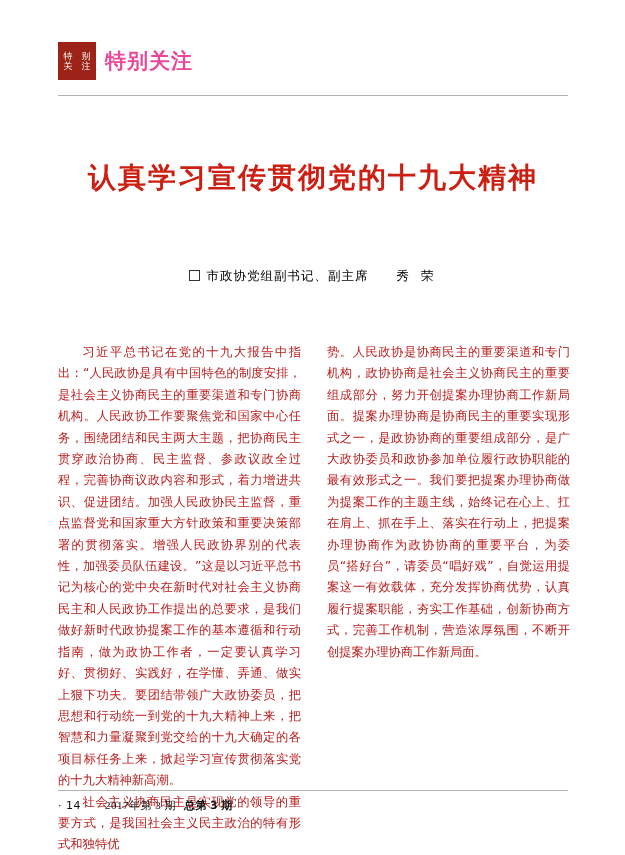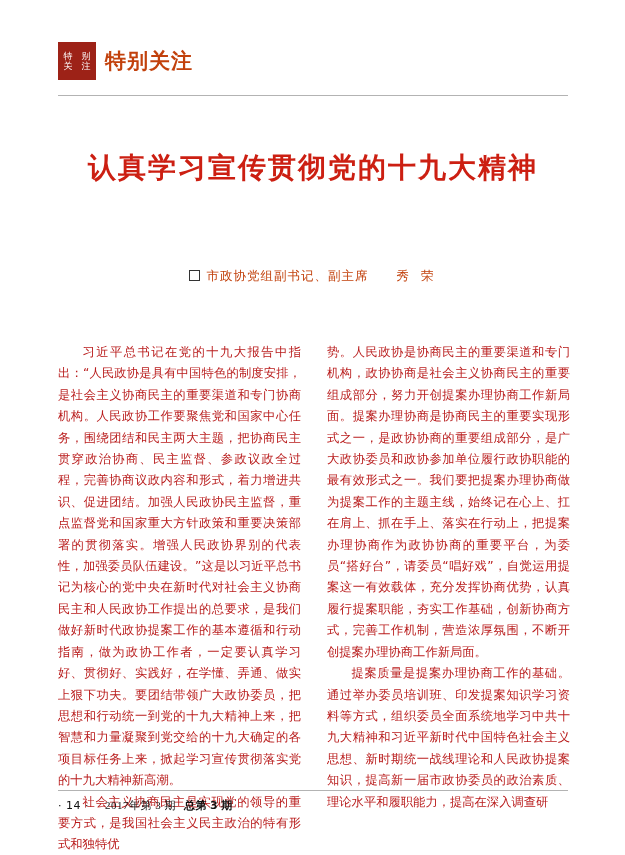--- a/index.html
+++ b/index.html
@@ -51,58 +51,58 @@
   .masthead-logo span {
     display: block;
     width: 50%;
     text-align: center;
   }
   .masthead-title {
     margin-left: 9px;
     font-size: 21px;
     font-weight: bold;
     letter-spacing: 1px;
-    color: #c2410c;
+    color: #ec4899;
     font-family: "DejaVu Sans", sans-serif;
   }
   .header-rule {
     position: absolute;
     left: 58px;
     top: 95px;
     width: 510px;
     height: 1px;
     background: #b3b3b3;
   }
 
   
   .title-block {
     position: absolute;
     left: 58px;
-    top: 148px;
+    top: 158px;
     width: 510px;
     text-align: center;
   }
   .doc-title-line {
     color: #cc1f12;
     font-size: 28px;
     font-weight: bold;
     letter-spacing: 2px;
     line-height: 40px;
     font-family: "DejaVu Sans", sans-serif;
     white-space: nowrap;
   }
 
   .byline {
     position: absolute;
     left: 58px;
     top: 268px;
     width: 510px;
     text-align: center;
     font-size: 12.5px;
-    color: #c2410c;
+    color: #000000;
     letter-spacing: 1px;
   }
   .byline .box {
     display: inline-block;
     width: 9px;
     height: 9px;
     border: 1px solid #333;
     margin-right: 7px;
     vertical-align: middle;
     position: relative;
@@ -195,21 +195,20 @@
     <span class="box"></span><span>市政协党组副书记、副主席</span><span class="author">秀 荣</span>
   </div>
 
   <div class="columns">
     <div class="column">
       <p>习近平总书记在党的十九大报告中指出：“人民政协是具有中国特色的制度安排，是社会主义协商民主的重要渠道和专门协商机构。人民政协工作要聚焦党和国家中心任务，围绕团结和民主两大主题，把协商民主贯穿政治协商、民主监督、参政议政全过程，完善协商议政内容和形式，着力增进共识、促进团结。加强人民政协民主监督，重点监督党和国家重大方针政策和重要决策部署的贯彻落实。增强人民政协界别的代表性，加强委员队伍建设。”这是以习近平总书记为核心的党中央在新时代对社会主义协商民主和人民政协工作提出的总要求，是我们做好新时代政协提案工作的基本遵循和行动指南，做为政协工作者，一定要认真学习好、贯彻好、实践好，在学懂、弄通、做实上狠下功夫。要团结带领广大政协委员，把思想和行动统一到党的十九大精神上来，把智慧和力量凝聚到党交给的十九大确定的各项目标任务上来，掀起学习宣传贯彻落实党的十九大精神新高潮。</p>
       <p>社会主义协商民主是实现党的领导的重要方式，是我国社会主义民主政治的特有形式和独特优</p>
     </div>
     <div class="column">
       <p class="no-indent">势。人民政协是协商民主的重要渠道和专门机构，政协协商是社会主义协商民主的重要组成部分，努力开创提案办理协商工作新局面。提案办理协商是协商民主的重要实现形式之一，是政协协商的重要组成部分，是广大政协委员和政协参加单位履行政协职能的最有效形式之一。我们要把提案办理协商做为提案工作的主题主线，始终记在心上、扛在肩上、抓在手上、落实在行动上，把提案办理协商作为政协协商的重要平台，为委员“搭好台”，请委员“唱好戏”，自觉运用提案这一有效载体，充分发挥协商优势，认真履行提案职能，夯实工作基础，创新协商方式，完善工作机制，营造浓厚氛围，不断开创提案办理协商工作新局面。</p>
-      <p>提案质量是提案办理协商工作的基础。通过举办委员培训班、印发提案知识学习资料等方式，组织委员全面系统地学习中共十九大精神和习近平新时代中国特色社会主义思想、新时期统一战线理论和人民政协提案知识，提高新一届市政协委员的政治素质、理论水平和履职能力，提高在深入调查研</p>
     </div>
   </div>
 
   <div class="footer-rule"></div>
   <div class="footer">
     <span class="page-num">· 14 ·</span>
     <span class="issue">2017年第 3 期</span>
     <span class="total">总第</span>
     <span class="total" style="font-weight:bold;margin:0 3px;">3</span>
     <span class="total">期</span>

